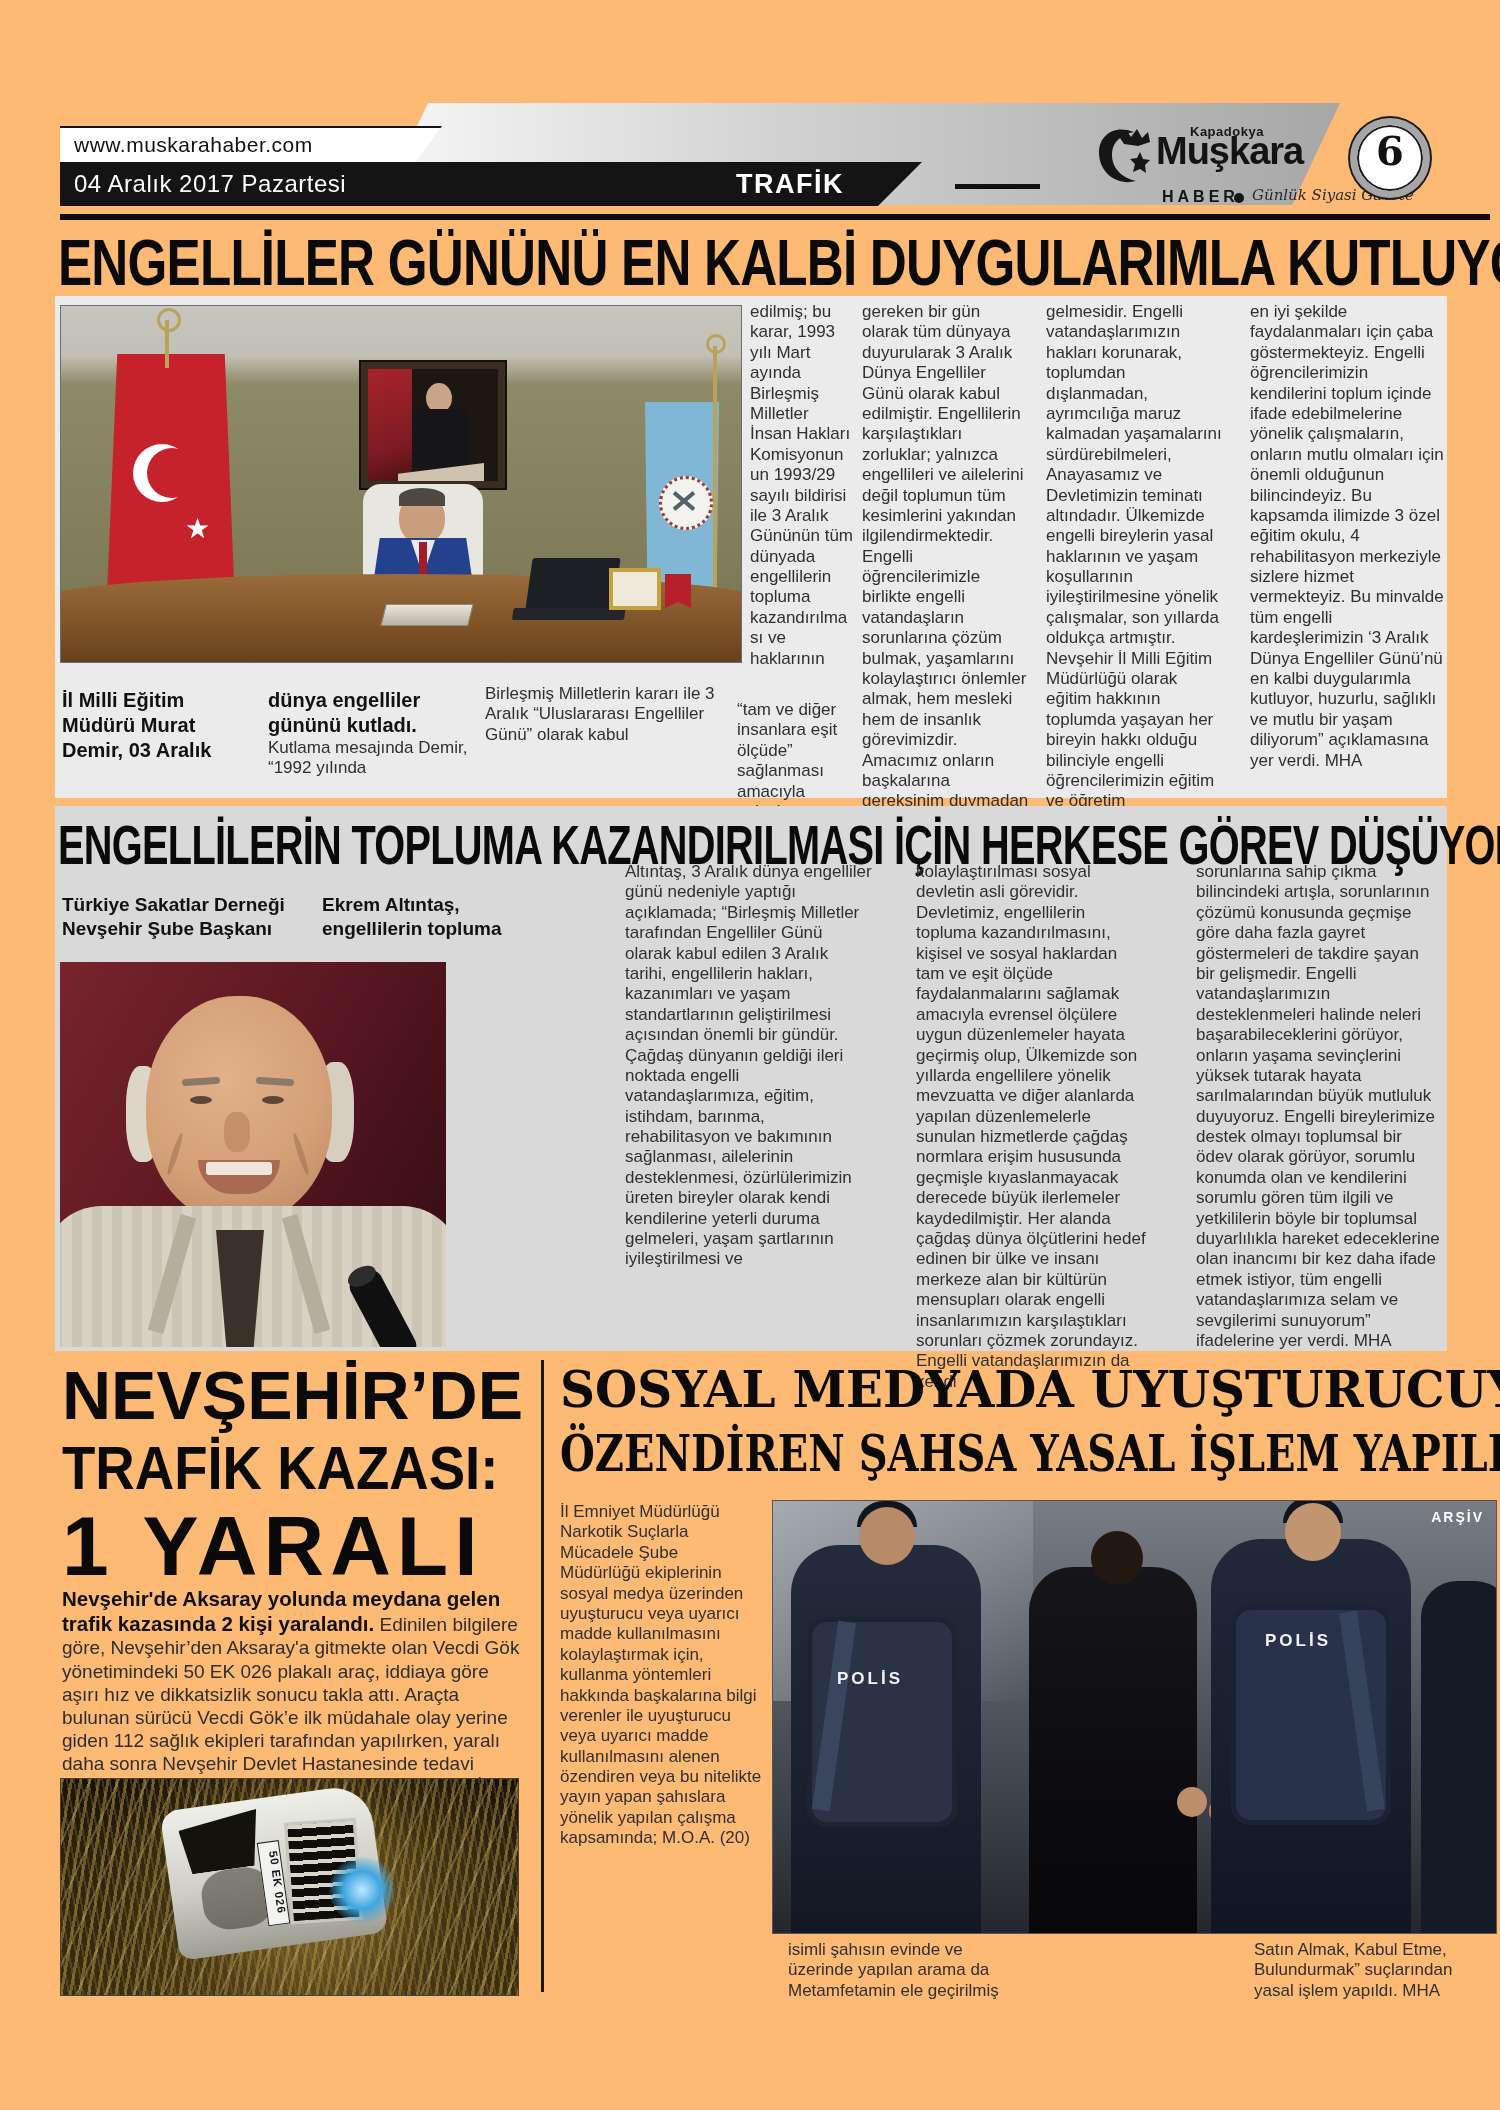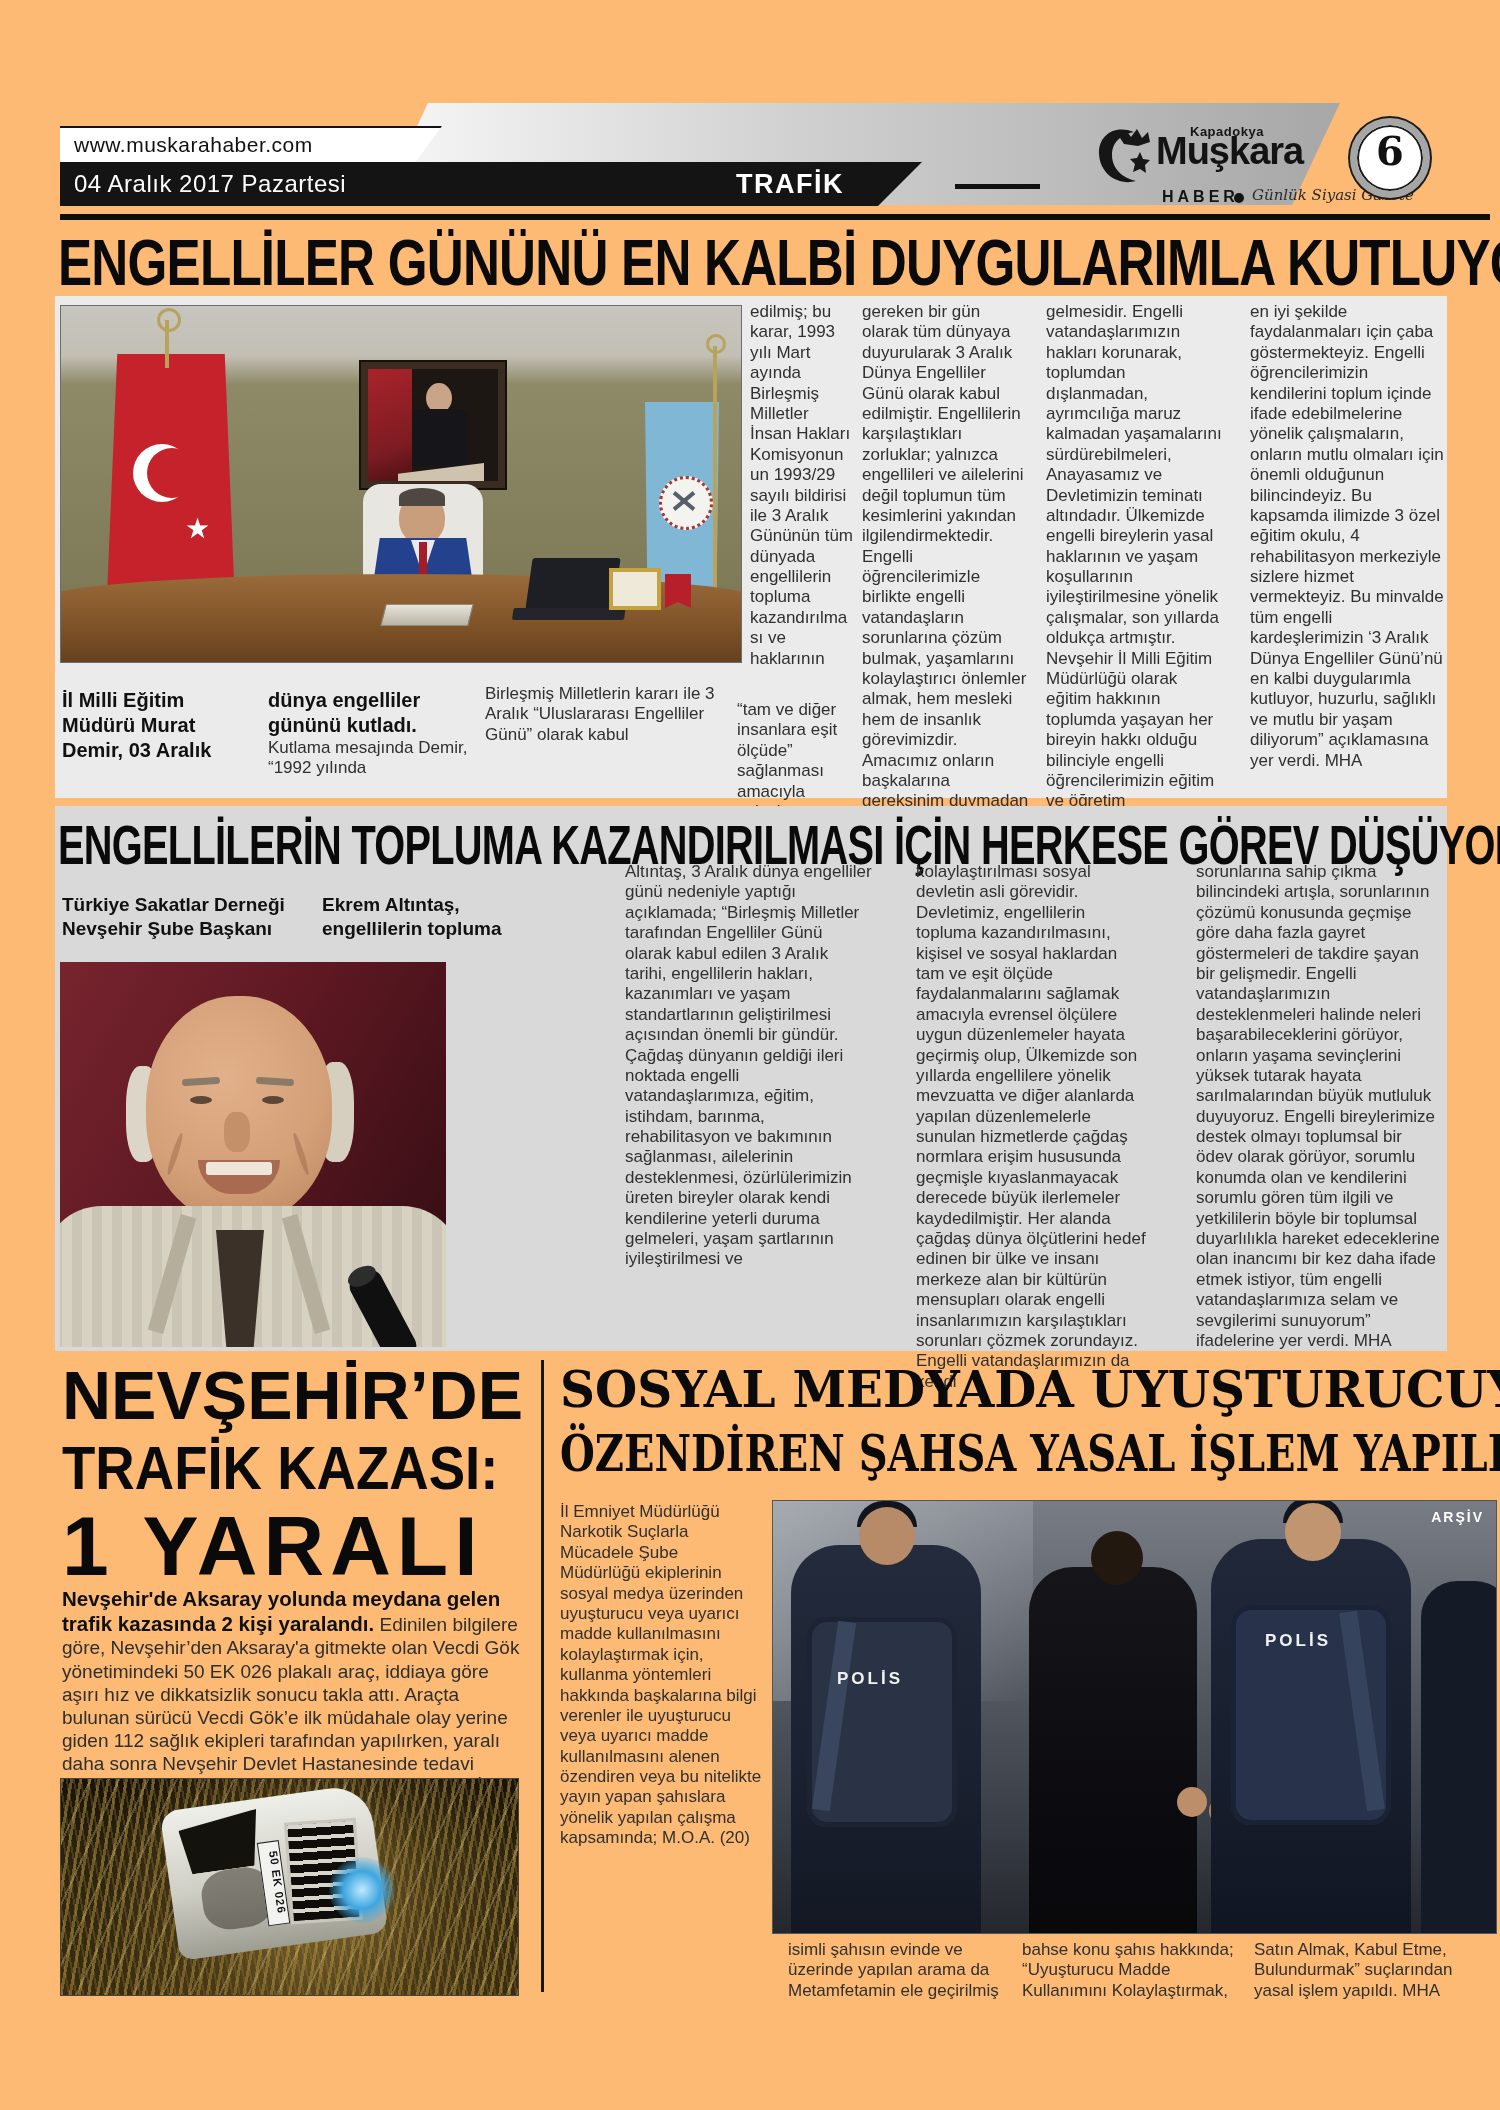--- a/index.html
+++ b/index.html
@@ -343,16 +343,15 @@
     <div class="p4-cap2"></div>
     <div class="p4-head2"></div>
     <div class="p4-vest2"></div>
     <div class="p4-strap2"></div>
     <div class="p4-chip2">POLİS</div>
     <div class="p4-officer3"></div>
     <div class="p4-label">ARŞİV</div>
   </div>
 
   <div class="abs bodytext caption-col" style="left:788px;top:1940px;width:212px">isimli şahısın evinde ve üzerinde yapılan arama da Metamfetamin ele geçirilmiş</div>
-  <div class="abs bodytext caption-col" style="left:1022px;top:1940px;width:218px">bahse konu şahıs hakkında; “Uyuşturucu Madde Kullanımını Kolaylaştırmak,</div>
   <div class="abs bodytext caption-col" style="left:1254px;top:1940px;width:215px">Satın Almak, Kabul Etme, Bulundurmak” suçlarından yasal işlem yapıldı. MHA</div>
 
 </div>
 
 </body></html>

